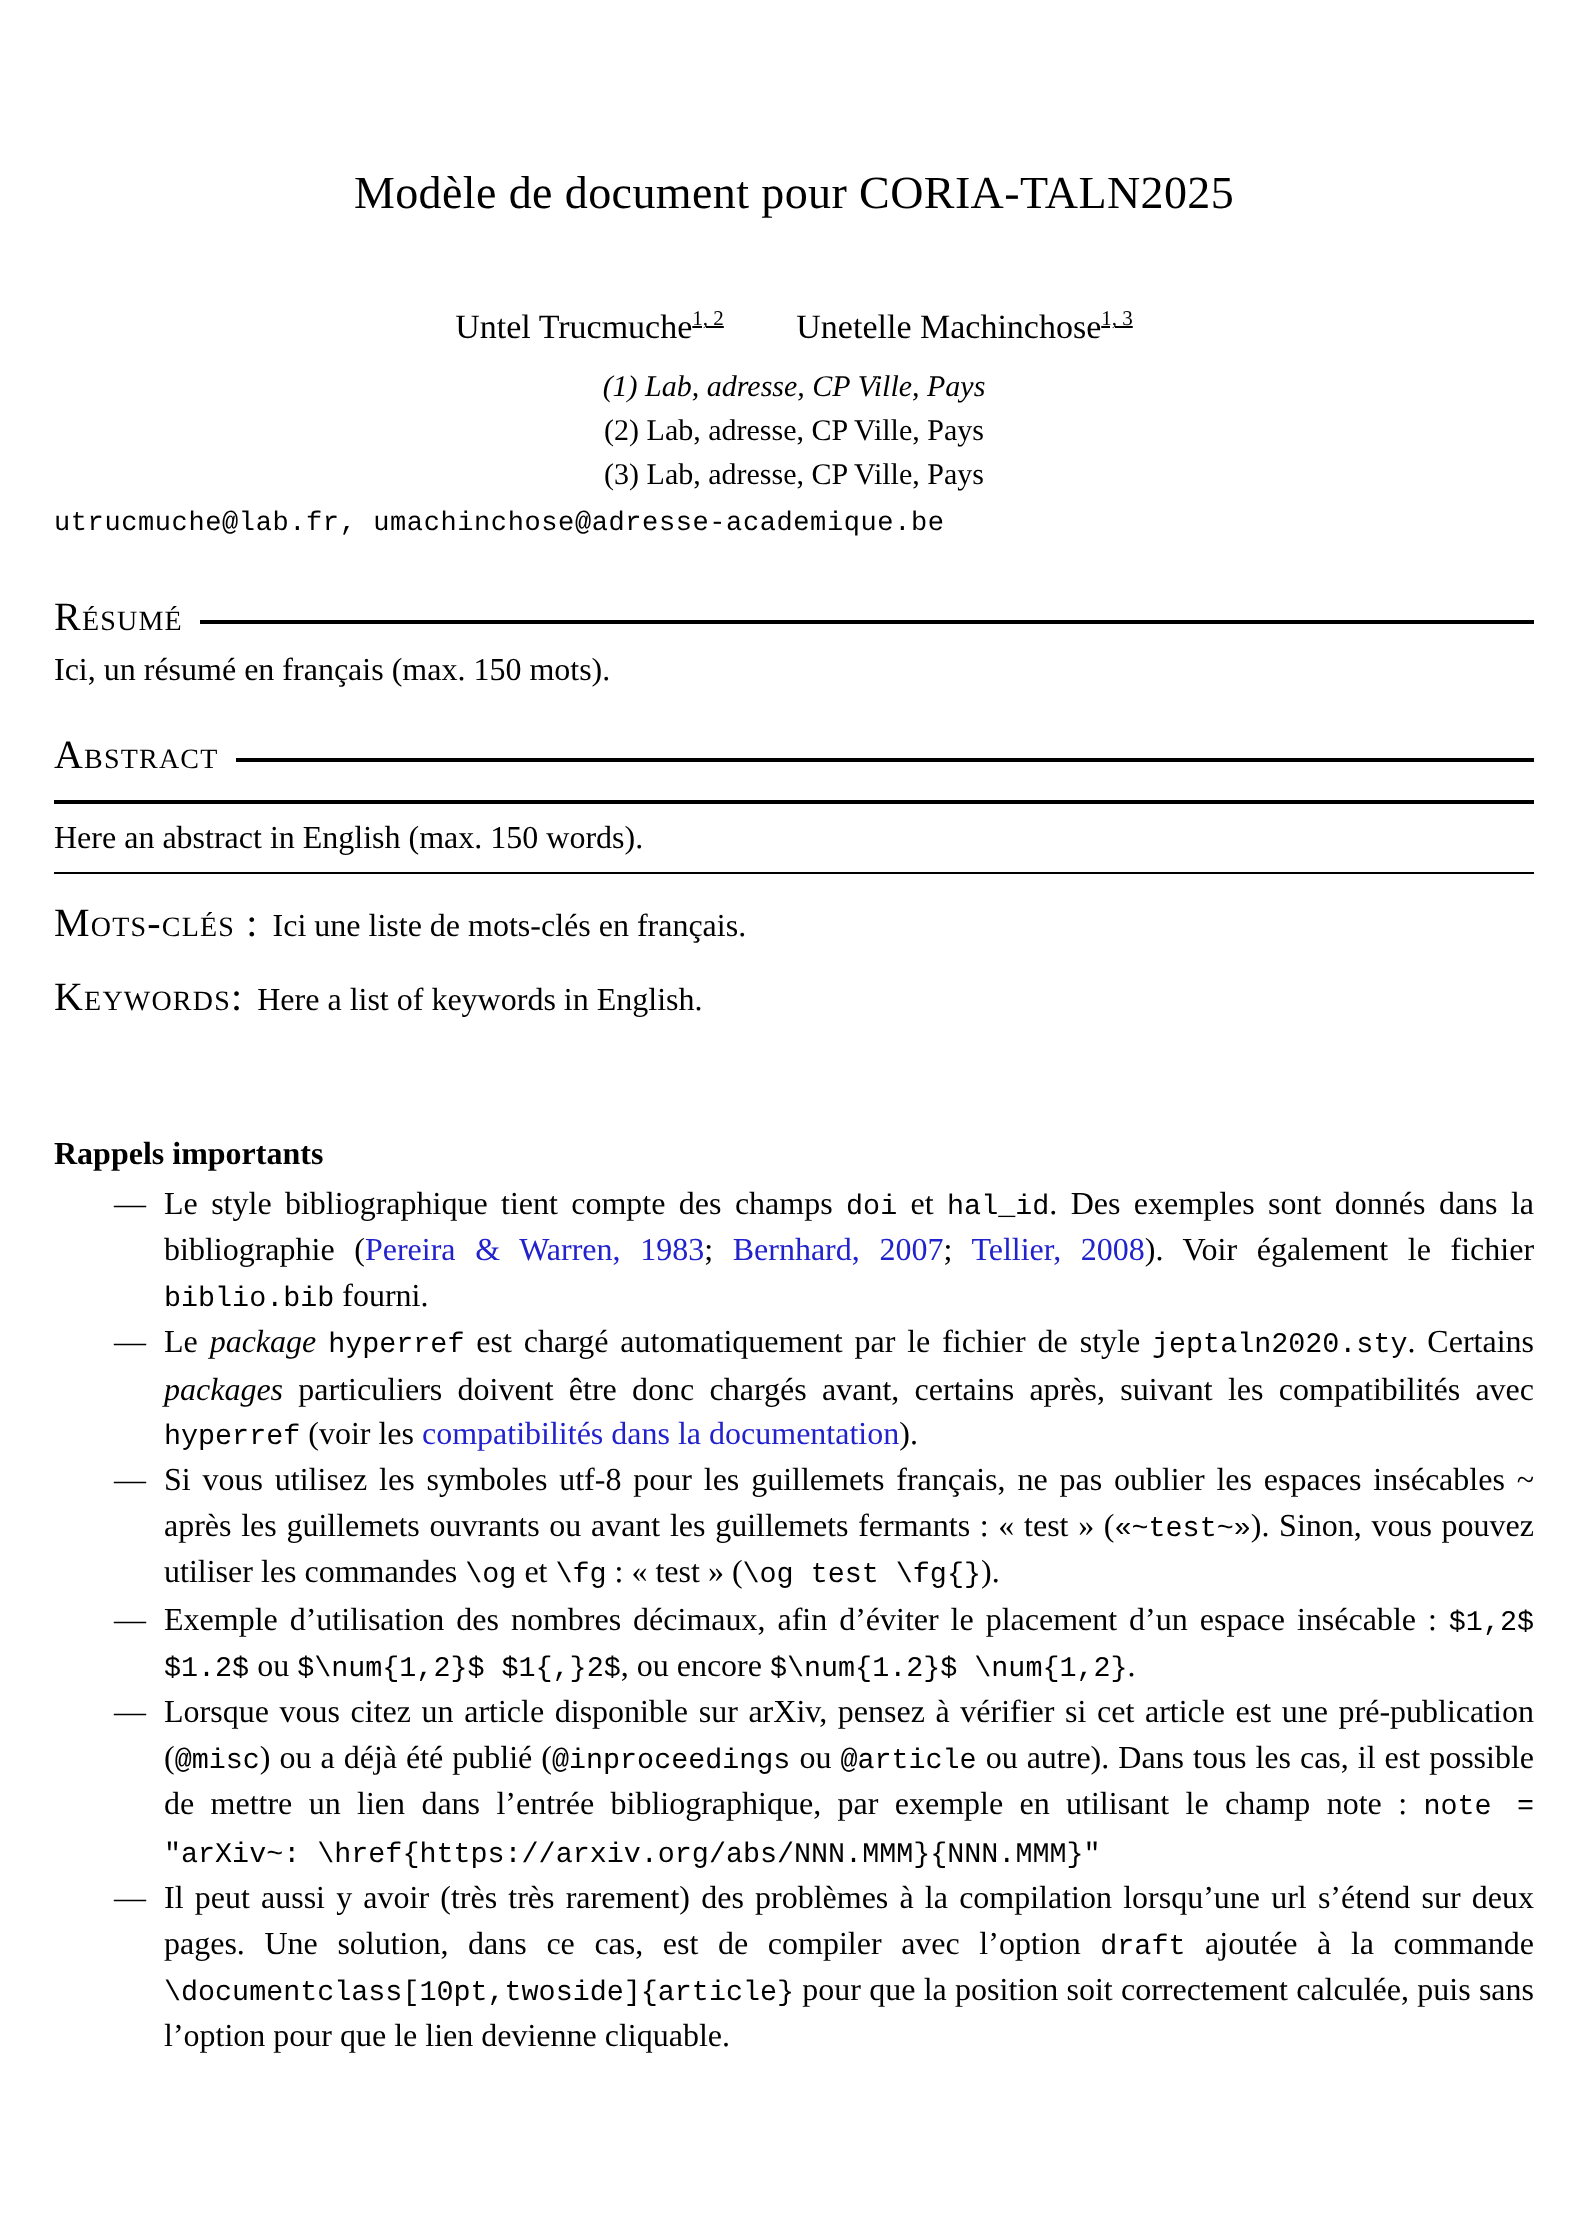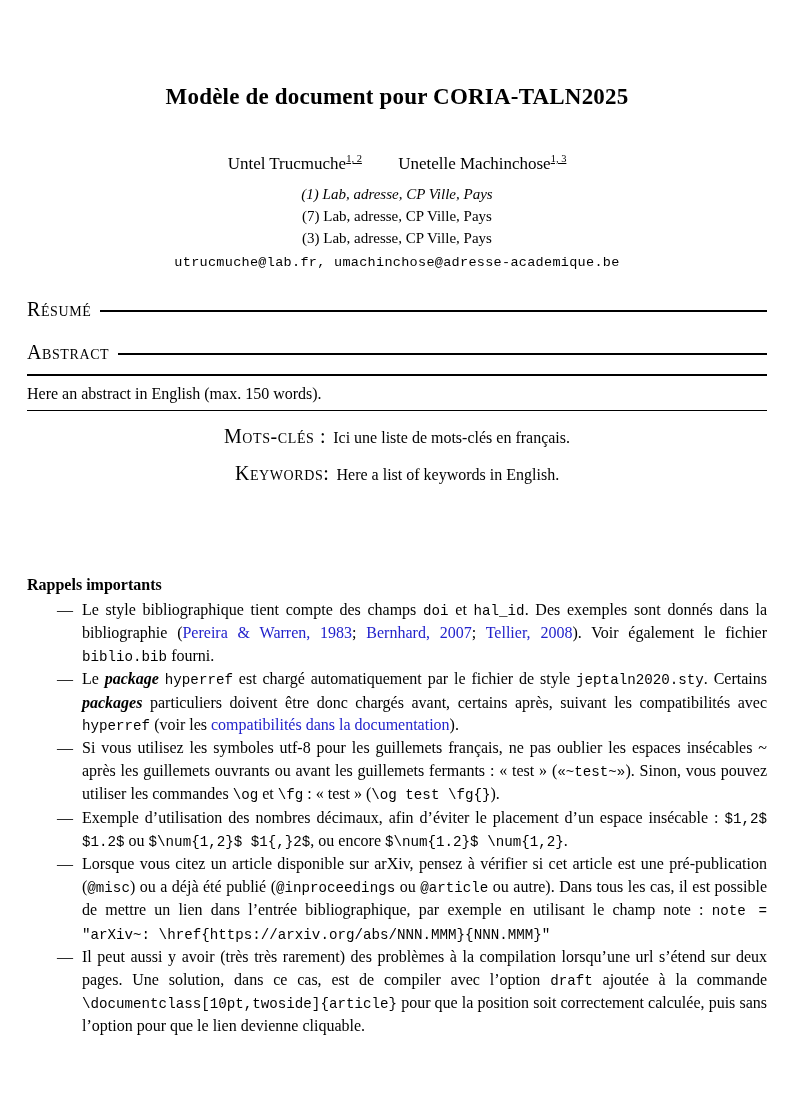--- a/index.html
+++ b/index.html
@@ -6,85 +6,86 @@
   html, body { background: #ffffff; }
   body {
     width: 794px; height: 1112px;
     font-family: "Liberation Serif", serif;
     color: #000000;
     overflow: hidden;
     position: relative;
   }
   .page { padding: 0 27px; }
 
-  .title { margin-top: 84px; font-size: 23px; font-weight: 700; text-align: center; letter-spacing: 0.2px; }
+  .title { margin-top: 84px; font-size: 23px; font-weight: 400; text-align: center; letter-spacing: 0.2px; }
 
   .authors { margin-top: 44px; font-size: 17px; text-align: center; }
   .author-gap { margin-left: 32px; }
   sup.affsup { font-size: 10.5px; vertical-align: super; line-height: 0; text-decoration: underline; }
 
   .affil { font-size: 15px; line-height: 22px; text-align: center; }
   .affil-first { margin-top: 9px; font-style: italic; }
-  .emails { margin-top: 6px; font-family: "Liberation Mono", monospace; font-size: 13.5px; text-align: center; letter-spacing: 0.3px; }
+  .emails { margin-top: 6px; font-family: "Liberation Mono", monospace; font-size: 13.5px; letter-spacing: 0.3px; }
 
   .sect-row { display: flex; align-items: center; margin-top: 28px; }
   .sc { font-variant: small-caps; }
   .sect-label { font-size: 20px; letter-spacing: 0.6px; white-space: nowrap; line-height: 22px; }
   .sect-rule { flex: 1; height: 1.5px; background: #000; margin-left: 9px; position: relative; top: 2px; }
 
   .body-text { margin-top: 5px; font-size: 16px; line-height: 21px; }
   .sect-row.abstract-row { margin-top: 21px; }
   .english-title { margin-top: 9px; font-size: 16px; font-weight: 700; }
   .hrule { height: 1.5px; background: #000; }
   .hrule-1 { margin-top: 11px; }
   .abstract-text { margin-top: 7px; }
   .hrule-2 { margin-top: 6px; }
 
-  .kw-row { margin-top: 14px; font-size: 16px; text-align: center; }
+  .kw-row { margin-top: 14px; font-size: 16px; }
   .kw-label { font-size: 20px; letter-spacing: 0.6px; margin-right: 7px; }
 
-  .reminders { margin-top: 91px; }
+  .reminders { margin-top: 58px; }
   .reminders-heading { font-size: 16px; font-weight: 700; margin-bottom: 5px; }
 
   .bullet-item {
     margin-left: 30px;
     padding-left: 25px;
     text-indent: -25px;
     text-align: justify;
     font-size: 16px;
     line-height: 22.4px;
   }
   .dash { display: inline-block; width: 25px; text-indent: 0; }
 
   .run-mono { font-family: "Liberation Mono", monospace; font-size: 14.2px; }
-  .run-italic { font-style: italic; font-weight: bold; }
+  .run-italic { font-style: italic; }
   a.run-link { text-decoration: none; cursor: pointer; }
 </style>
 </head>
 <body>
 
 <div class="page">
 
   <h1 class="title">Modèle de document pour CORIA-TALN2025</h1>
 
   <div class="authors">
     <span class="author"><span>Untel Trucmuche</span><sup class="affsup">1, 2</sup></span>
     <span class="author author-gap"><span>Unetelle Machinchose</span><sup class="affsup">1, 3</sup></span>
   </div>
 
   <div class="affil affil-first">(1) Lab, adresse, CP Ville, Pays</div>
-  <div class="affil">(7) Lab, adresse, CP Ville, Pays</div>
+  <div class="affil">(2) Lab, adresse, CP Ville, Pays</div>
   <div class="affil">(3) Lab, adresse, CP Ville, Pays</div>
 
   <div class="emails">utrucmuche@lab.fr, umachinchose@adresse-academique.be</div>
 
   <div class="sect-row">
     <span class="sect-label sc">Résumé</span>
     <span class="sect-rule"></span>
   </div>
+  <p class="body-text">Ici, un résumé en français (max. 150 mots).</p>
 
   <div class="sect-row abstract-row">
     <span class="sect-label sc">Abstract</span>
     <span class="sect-rule"></span>
   </div>
   <div class="hrule hrule-1"></div>
   <p class="body-text abstract-text">Here an abstract in English (max. 150 words).</p>
   <div class="hrule hrule-2"></div>
 
   <p class="kw-row">

